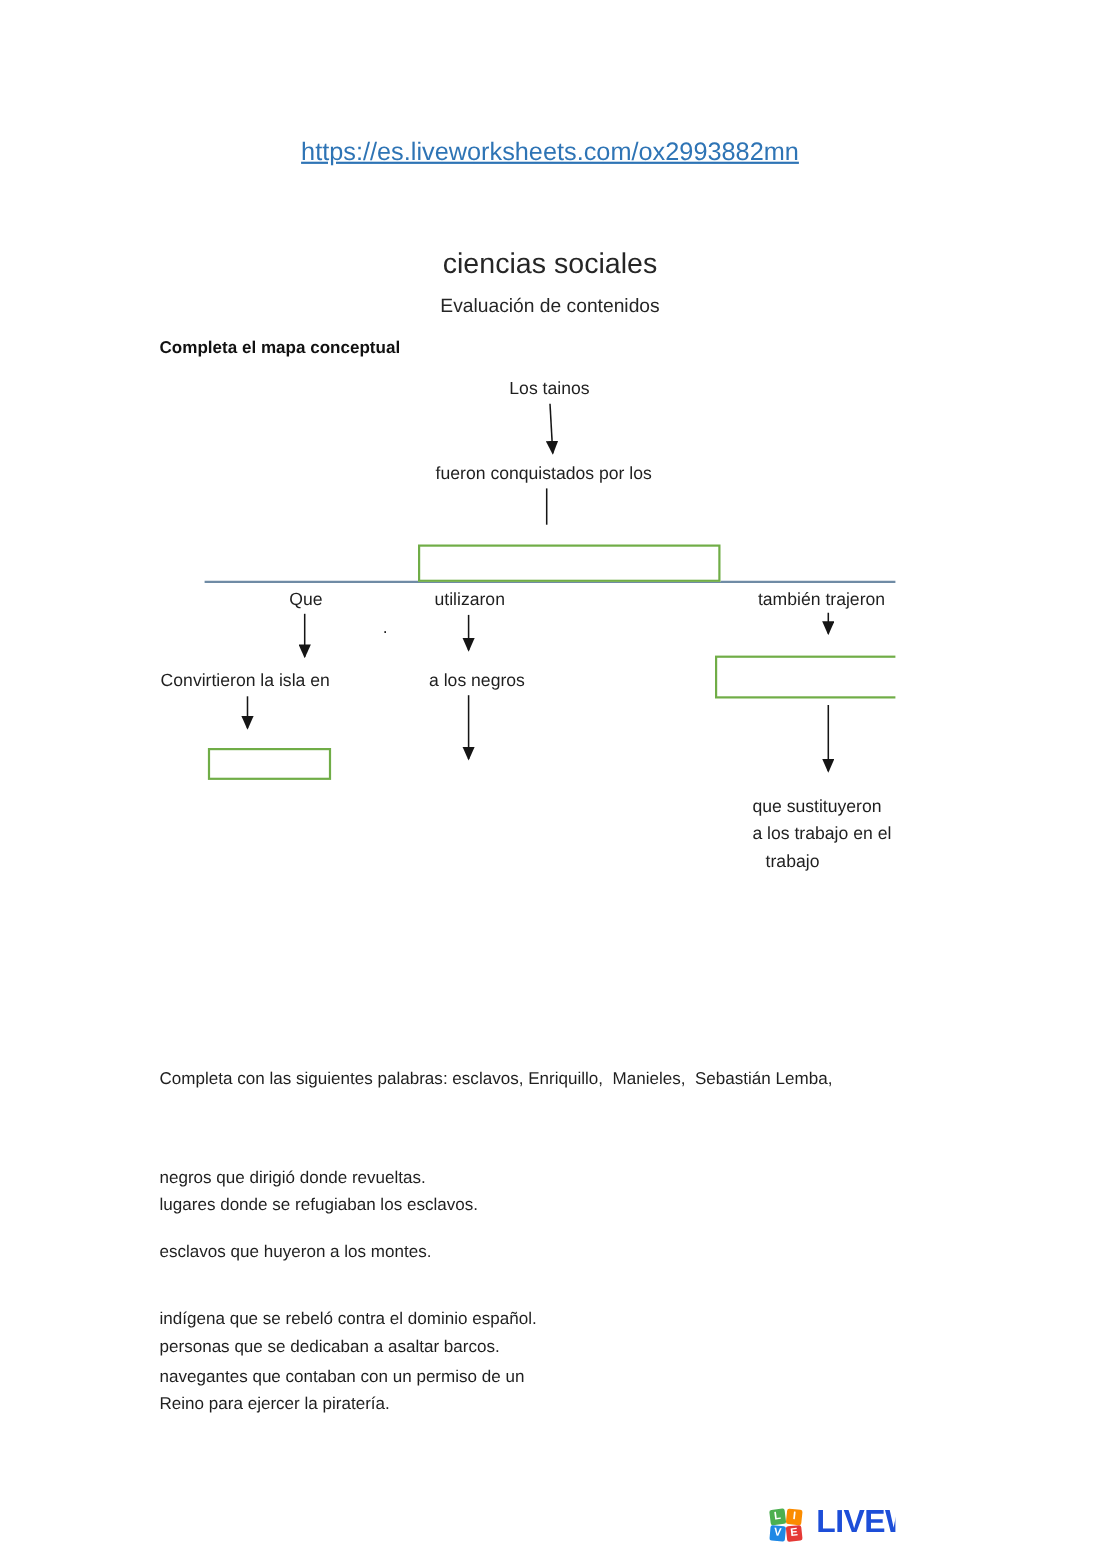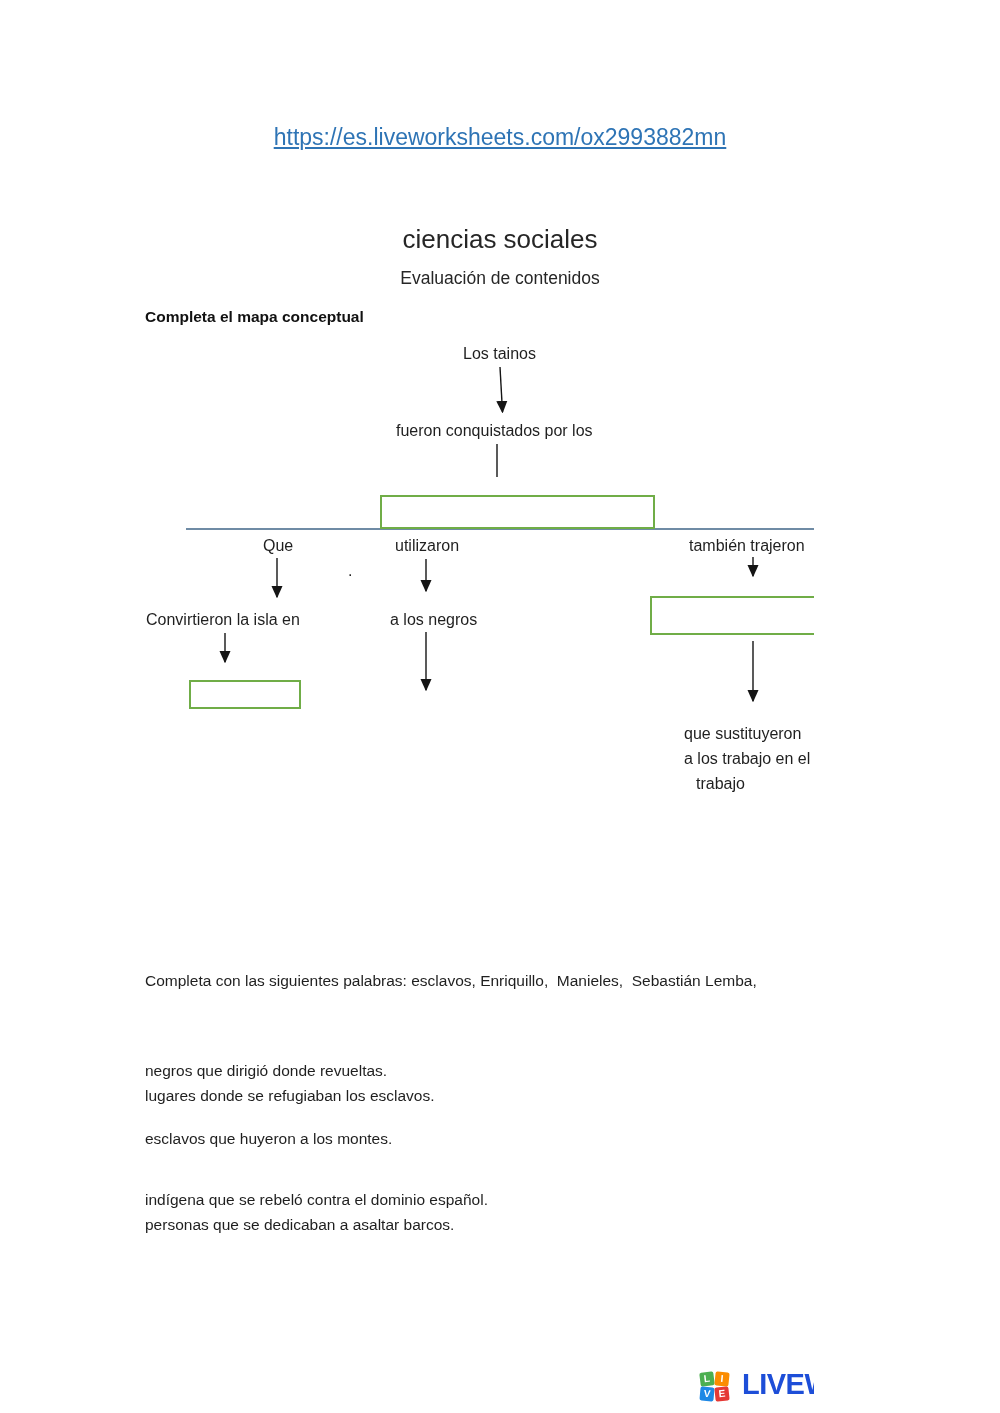--- a/index.html
+++ b/index.html
@@ -113,20 +113,24 @@
     <span>negros que dirigió donde revueltas.</span>
     <span>lugares donde se refugiaban los esclavos.</span>
   </div>
   <div class="cluegroup g2">
     <span>esclavos que huyeron a los montes.</span>
   </div>
   <div class="cluegroup g3">
     <span>indígena que se rebeló contra el dominio español.</span>
     <span>personas que se dedicaban a asaltar barcos.</span>
   </div>
+  <div class="cluegroup g4">
+    <span>navegantes que contaban con un permiso de un</span>
+    <span>Reino para ejercer la piratería.</span>
+  </div>
 
   <div class="logo">
     <div class="logo-grid">
       <span class="tile tile-l">L</span>
       <span class="tile tile-i">I</span>
       <span class="tile tile-v">V</span>
       <span class="tile tile-e">E</span>
     </div>
     <span class="logo-text">LIVEWORKSHEETS</span>
   </div>

